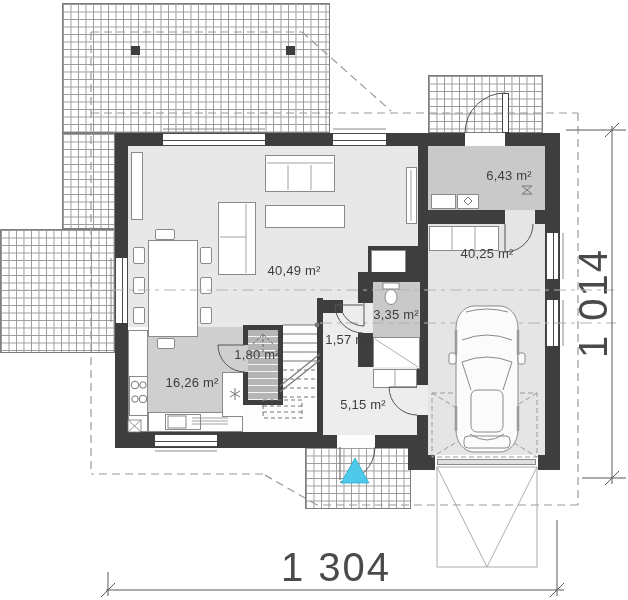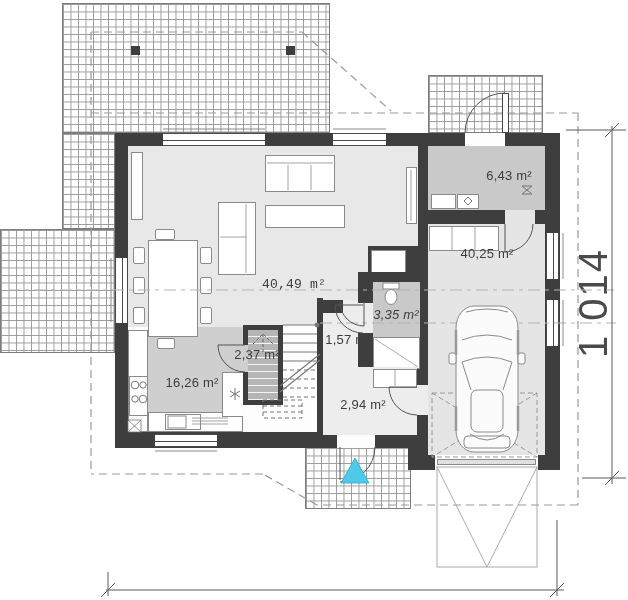--- a/index.html
+++ b/index.html
@@ -103,29 +103,30 @@
   <div class="furn" style="left:148px;top:240px;width:50px;height:97px;"></div>
   <div class="chair" style="left:133px;top:247px;width:12px;height:17px;"></div>
   <div class="chair" style="left:133px;top:277px;width:12px;height:17px;"></div>
   <div class="chair" style="left:133px;top:307px;width:12px;height:17px;"></div>
   <div class="chair" style="left:200px;top:247px;width:12px;height:17px;"></div>
   <div class="chair" style="left:200px;top:277px;width:12px;height:17px;"></div>
   <div class="chair" style="left:200px;top:307px;width:12px;height:17px;"></div>
   <div class="chair" style="left:155px;top:229px;width:20px;height:11px;"></div>
   <div class="chair" style="left:157px;top:338px;width:18px;height:11px;"></div>
 
-  <div class="room-label" style="left:294px;top:284px;font-family:Liberation Mono, monospace;">40,49 m²</div>
+  <div class="room-label" style="left:294px;top:270px;">40,49 m²</div>
   <div class="room-label" style="left:509px;top:175px;">6,43 m²</div>
   <div class="room-label" style="left:487px;top:253px;">40,25 m²</div>
-  <div class="room-label" style="left:396px;top:314px;font-style:italic;">3,35 m²</div>
+  <div class="room-label" style="left:396px;top:314px;">3,35 m²</div>
   <div class="room-label" style="left:348px;top:339px;">1,57 m²</div>
-  <div class="room-label" style="left:257px;top:354px;">2,37 m²</div>
+  <div class="room-label" style="left:257px;top:354px;">1,80 m²</div>
   <div class="room-label" style="left:192px;top:382px;">16,26 m²</div>
-  <div class="room-label" style="left:363px;top:404px;">2,94 m²</div>
-
+  <div class="room-label" style="left:363px;top:404px;">5,15 m²</div>
+
+  <div class="dim-label" style="left:336px;top:567px;transform:translate(-50%,-50%);">1 304</div>
   <div class="dim-label" style="left:593px;top:303px;transform:translate(-50%,-50%) rotate(-90deg);">1 014</div>
 
   <svg class="overlay" width="628" height="600" viewBox="0 0 628 600">
 
     <g stroke="#9a9a9a" stroke-width="1.2" fill="none" stroke-dasharray="8 5">
       <path d="M91 32 H302 M302 32 L391 111 M91 113 H578 M578 113 V505 M578 505 H317 M317 505 L263 474 M263 474 H91 M91 32 V474"></path>
     </g>
 
     <g stroke="#b3b3b3" stroke-width="1" fill="none" stroke-dasharray="12 5 4 5">
       <path d="M8 290 H614 M320 323 H616"></path>

